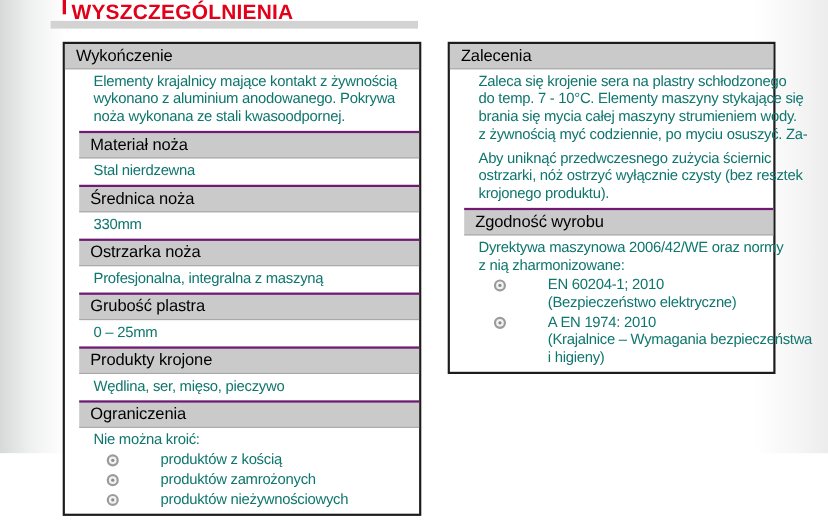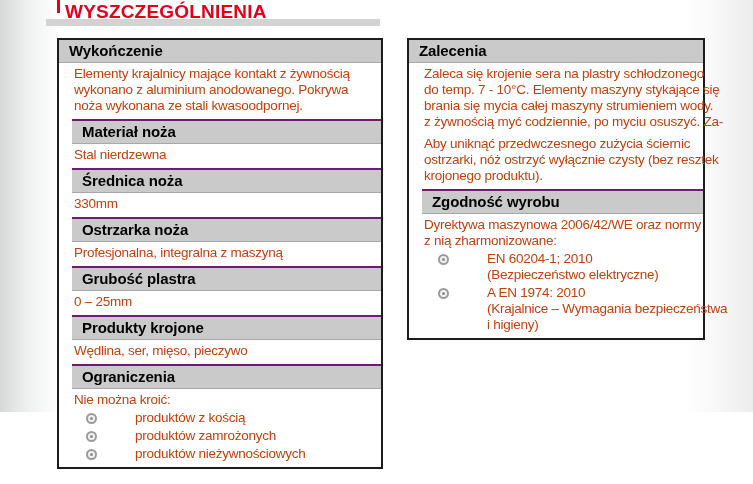--- a/index.html
+++ b/index.html
@@ -28,25 +28,25 @@
   .spec-table{
     position:absolute;top:38px;
     border:2px solid #1c1c1c;background:#fff;
   }
   .spec-table.left{left:57px;width:322px;}
   .spec-table.right{left:407px;width:294px;}
   .section + .section .band{border-top:2px solid #701a75;margin-left:13px;}
   .band{
     background:#cacaca;border-bottom:1px solid #a8a8a8;
     padding:2px 10px 3px 10px;
-    font-size:15px;font-weight:bold;color:#000;letter-spacing:-0.1px;
+    font-size:15px;font-weight:normal;color:#000;letter-spacing:-0.1px;
   }
   .content{
-    padding:3px 10px 5px 15px;
-    font-size:13.5px;line-height:16px;letter-spacing:-0.25px;color:#c2410c;
+    padding:3px 10px 5px 26px;
+    font-size:13.5px;line-height:16px;letter-spacing:-0.25px;color:#0f766e;
   }
   .para{margin:0 0 6px 0;}
   .para:last-child{margin-bottom:0;}
   .line{white-space:nowrap;}
   .bullet-row{display:flex;align-items:flex-start;margin-top:2px;gap:30px;}
   .spec-table.left  .bullet-row{padding-left:12px;}
   .spec-table.right .bullet-row{padding-left:14px;}
   .bullet-icon{
     flex:0 0 auto;width:7px;height:7px;margin:3px 8px 0 0;
     border:2px solid #9b9b9b;border-radius:50%;position:relative;background:#f2f2f2;

